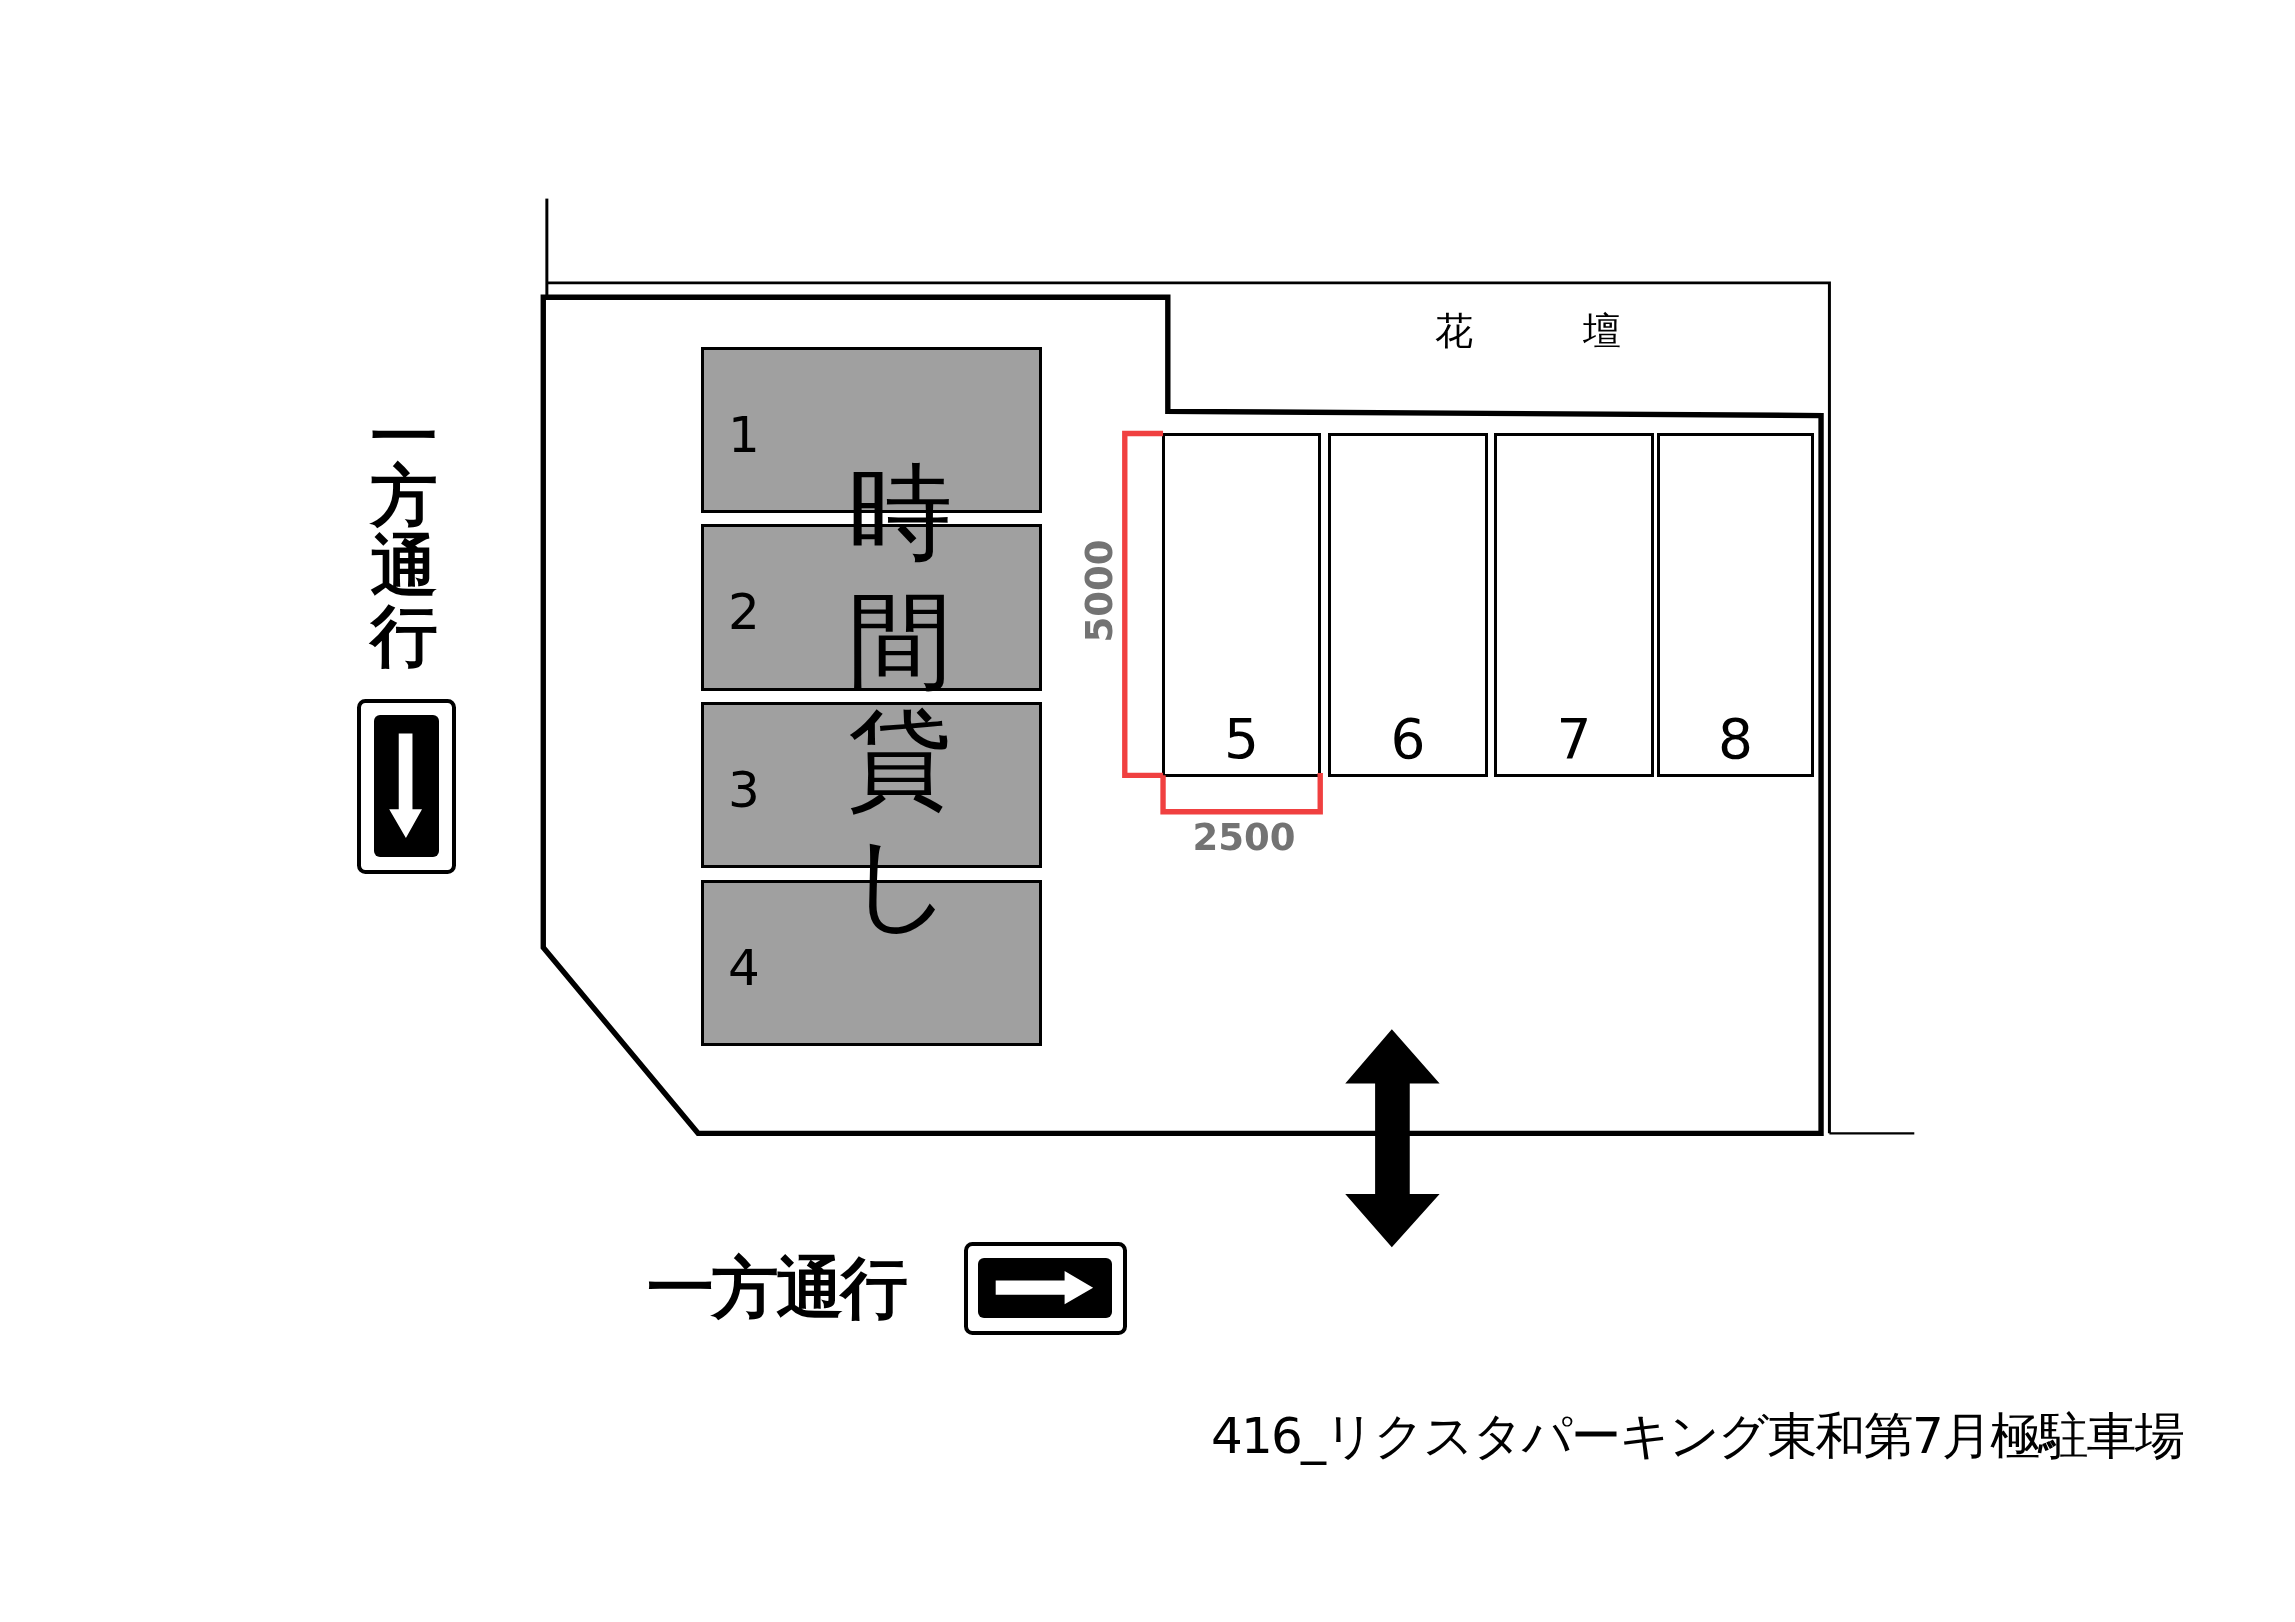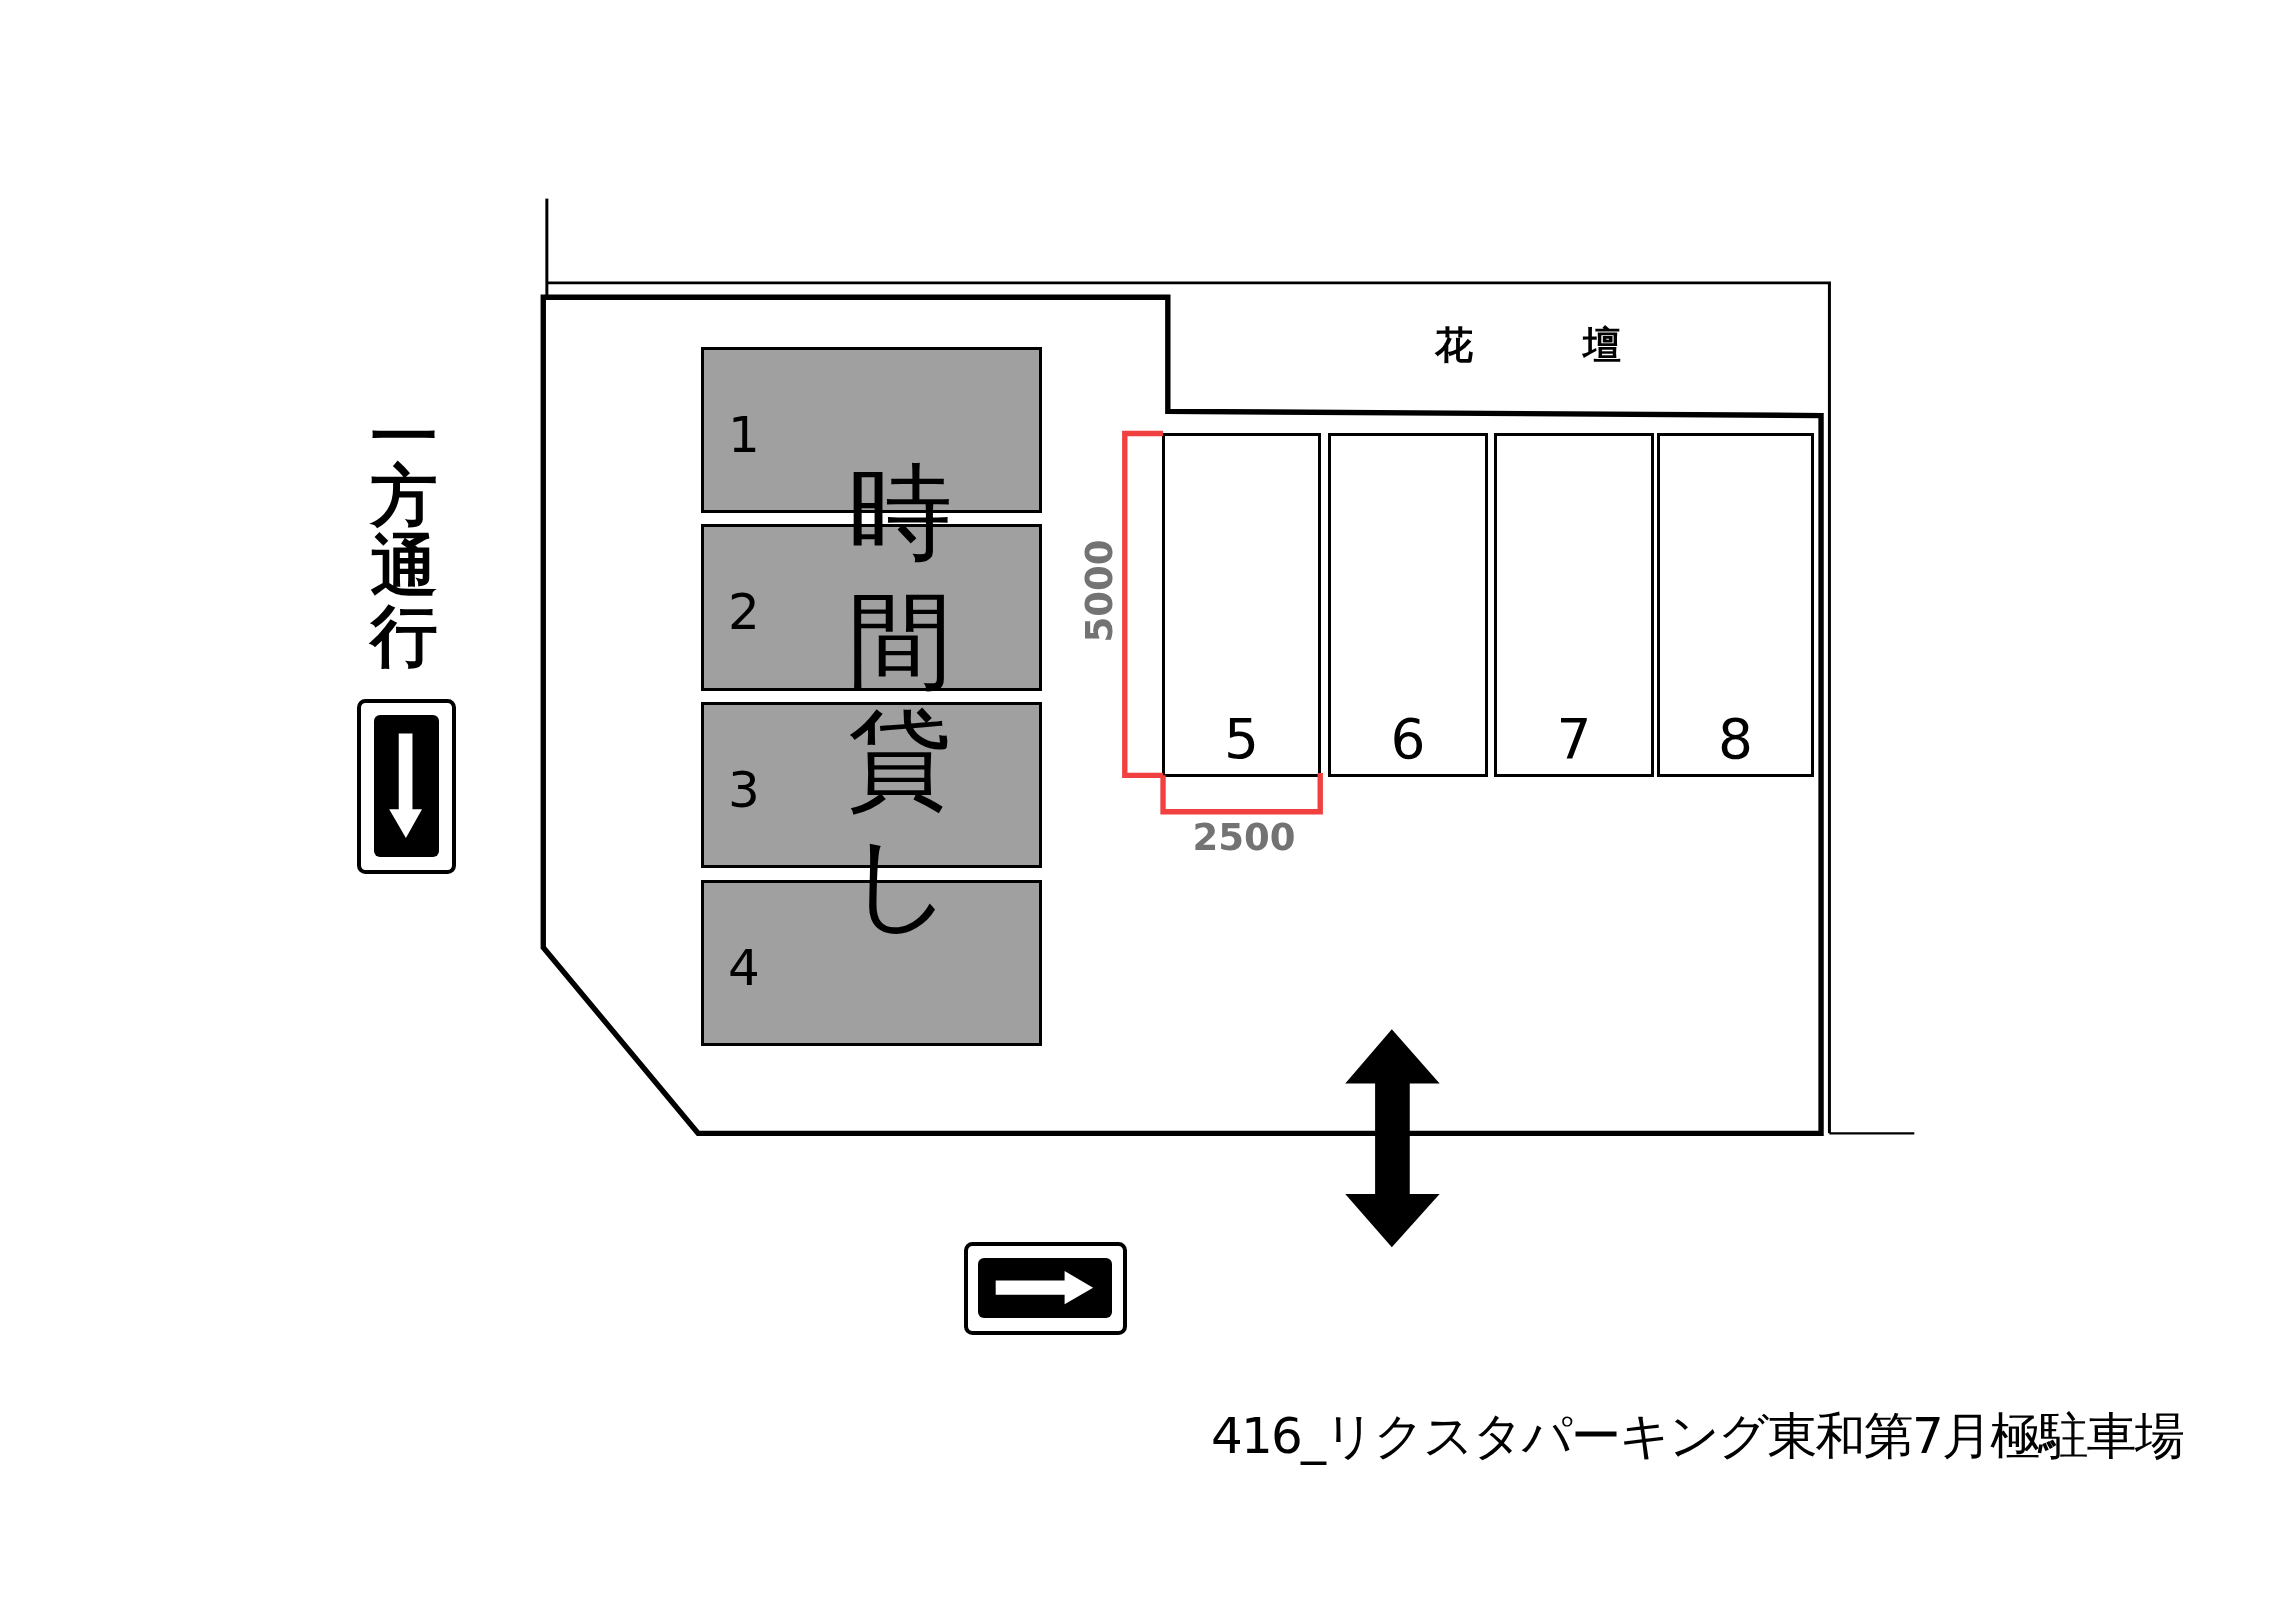--- a/index.html
+++ b/index.html
@@ -30,21 +30,21 @@
 
   <svg class="abs" style="left:0;top:0" width="2295" height="1623" viewBox="0 0 3840 2715">
 
     <polyline points="915,332 915,497" fill="none" stroke="#000" stroke-width="5"></polyline>
     <polyline points="915,473 3061,473 3061,1896" fill="none" stroke="#000" stroke-width="5"></polyline>
     <polyline points="3061,1896 3203,1896" fill="none" stroke="#000" stroke-width="4"></polyline>
 
     <polygon points="909,497 1954,497 1954,688 3047,695 3047,1896 1168,1896 909,1585" fill="none" stroke="#000" stroke-width="9" stroke-linejoin="miter"></polygon>
   </svg>
 
-  <div class="abs" style="left:1435px;top:326px;font-size:38px;font-weight:bold;letter-spacing:36px;line-height:1;">
+  <div class="abs" style="left:1435px;top:312px;font-size:38px;font-weight:normal;letter-spacing:36px;line-height:1;">
     <span>花　壇</span>
   </div>
 
   <div class="stall-grey" style="left:701px;top:347px;width:341px;height:166px;">
     <span class="stall-num-grey" style="top:60px;">1</span>
   </div>
   <div class="stall-grey" style="left:701px;top:524px;width:341px;height:167px;">
     <span class="stall-num-grey" style="top:60px;">2</span>
   </div>
   <div class="stall-grey" style="left:701px;top:702px;width:341px;height:166px;">
@@ -97,20 +97,23 @@
   </div>
 
   <div class="sign" style="left:357px;top:699px;width:99px;height:175px;">
     <div class="sign-inner" style="left:13px;top:12px;width:65px;height:142px;">
       <svg width="65" height="142" viewBox="0 0 108 238">
         <polygon points="41,31 64,31 64,158 80,158 53,206 25,158 41,158" fill="#fff"></polygon>
       </svg>
     </div>
   </div>
 
+  <div class="abs" style="left:647px;top:1255px;font-size:67px;font-weight:bold;line-height:1;letter-spacing:-2.4px;">
+    <span>一方通行</span>
+  </div>
 
   <div class="sign" style="left:964px;top:1242px;width:163px;height:93px;">
     <div class="sign-inner" style="left:10.2px;top:12px;width:134px;height:60px;">
       <svg width="134" height="60" viewBox="0 0 224 101">
         <polygon points="29,38 145,38 145,22 193,50 145,78 145,62 29,62" fill="#fff"></polygon>
       </svg>
     </div>
   </div>
 
   <div class="abs" style="left:1211px;top:1411px;font-size:50px;line-height:1;white-space:nowrap;letter-spacing:-1.8px;text-align:center;">

